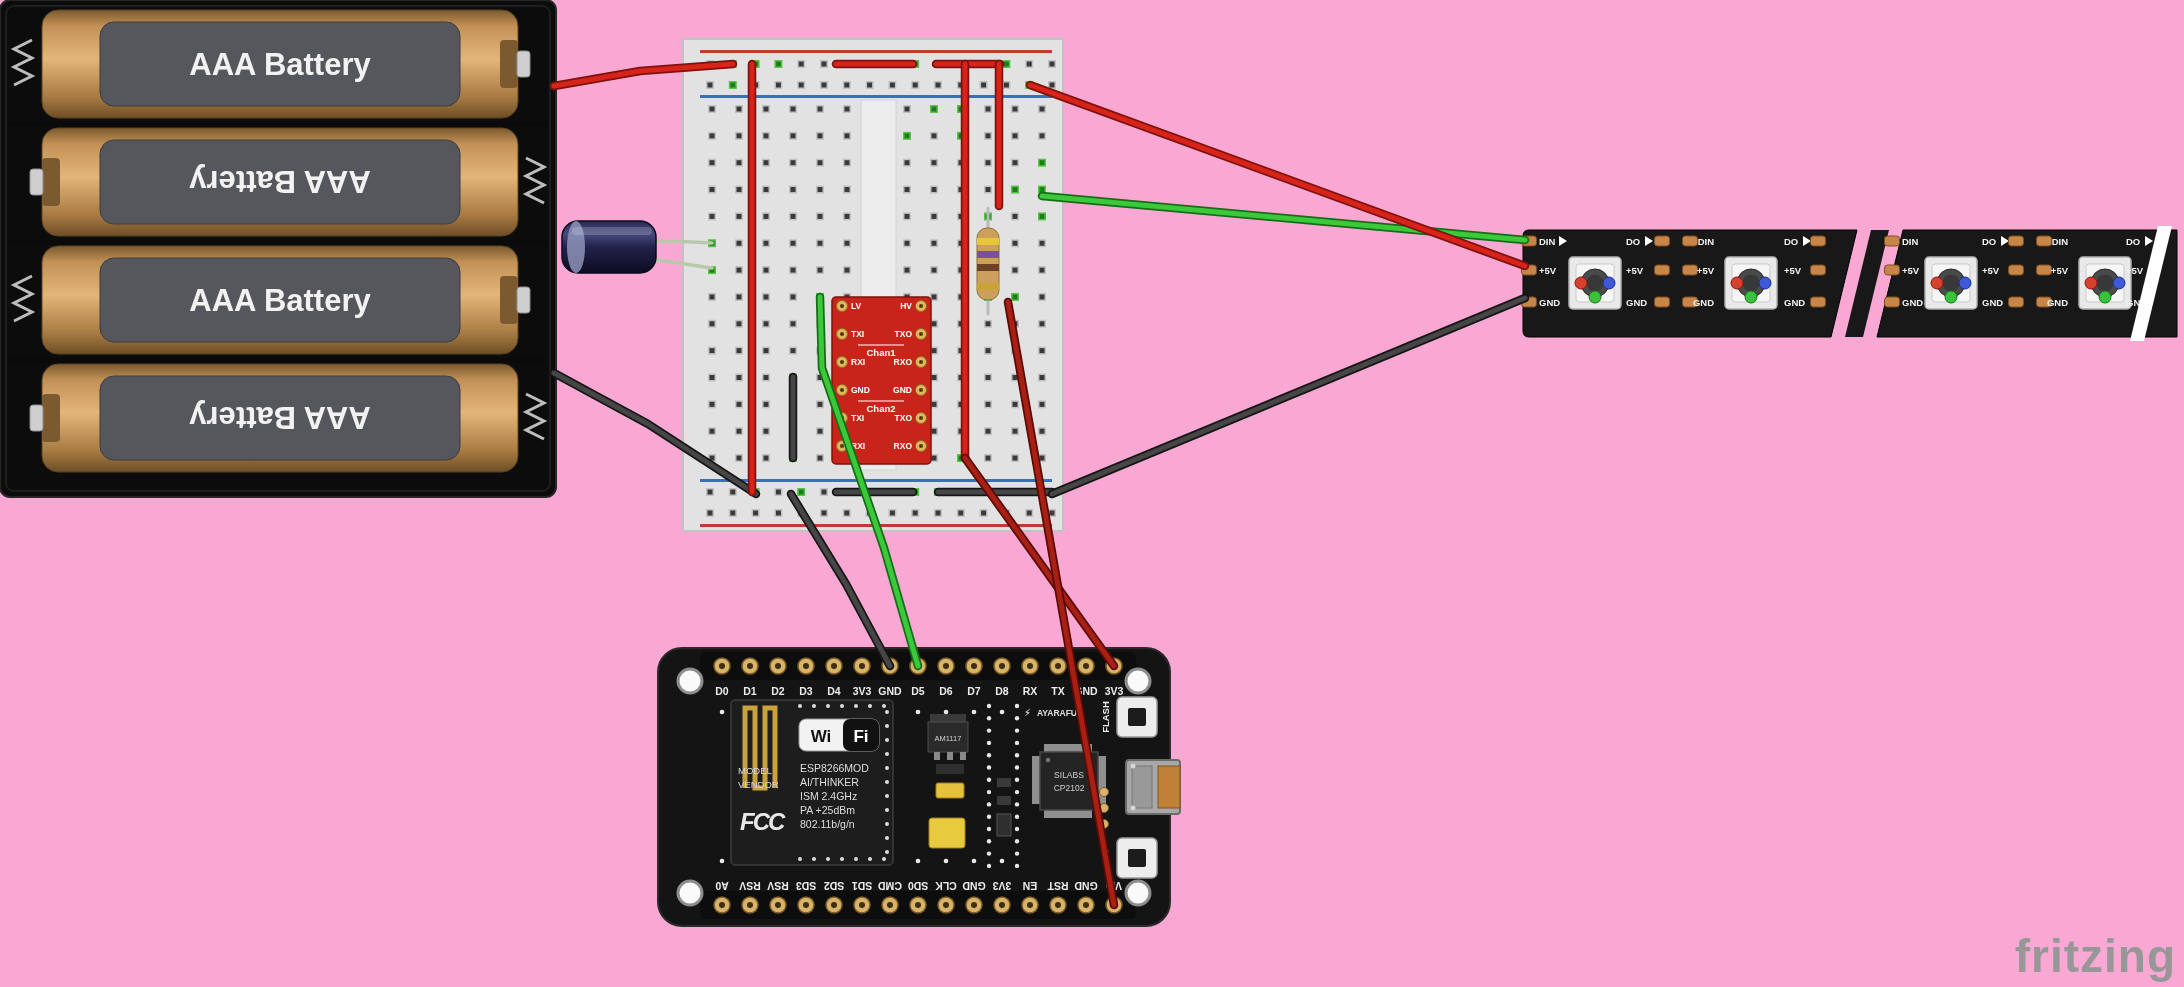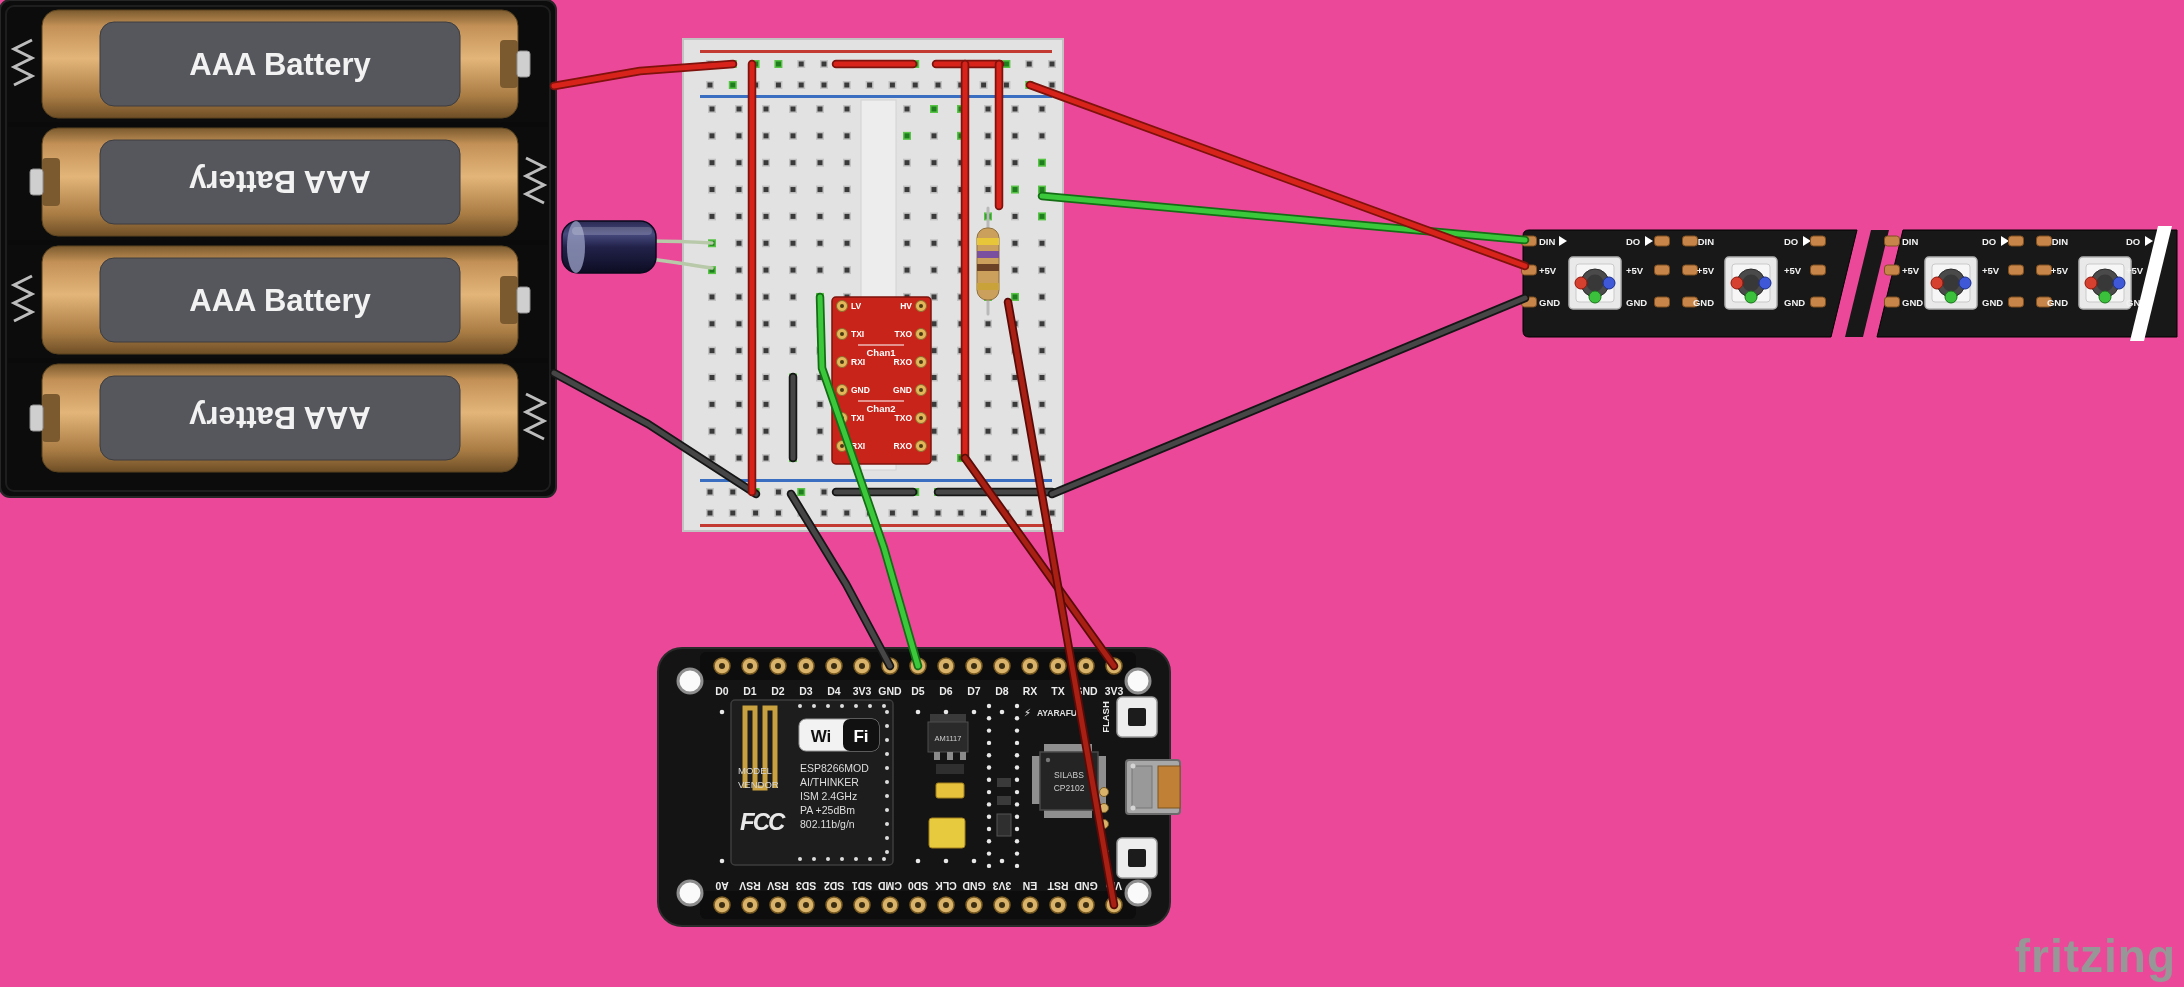--- a/index.html
+++ b/index.html
@@ -1,16 +1,16 @@
 <!DOCTYPE html>
 <html><head>
 <meta charset="utf-8">
 <style>
   html,body{margin:0;padding:0;background:#ffffff;}
-  .stage{position:relative;width:2184px;height:987px;background:#ec4899;overflow:hidden;
+  .stage{position:relative;width:2184px;height:987px;background:#f9a8d4;overflow:hidden;
          font-family:"Liberation Sans","DejaVu Sans",sans-serif;}
   svg text{font-family:"Liberation Sans","DejaVu Sans",sans-serif;user-select:none;}
   .batttext{fill:#f2f2f2;font-size:31px;font-weight:bold;text-anchor:middle;}
   .pinlbl{fill:#ececec;font-size:10.5px;font-weight:bold;text-anchor:middle;}
   .lslbl{fill:#ffffff;font-size:8.5px;font-weight:bold;}
   .chan{fill:#ffffff;font-size:9.5px;font-weight:bold;text-anchor:middle;}
   .striplbl{fill:#f2f2f2;font-size:9.5px;font-weight:bold;}
   .sk{fill:#dedede;font-size:10.5px;}
   .sk-sm{fill:#d6d6d6;font-size:9.5px;}
   .fcc{fill:#e8e8e8;font-size:24px;font-weight:bold;font-style:italic;letter-spacing:-2px;}

